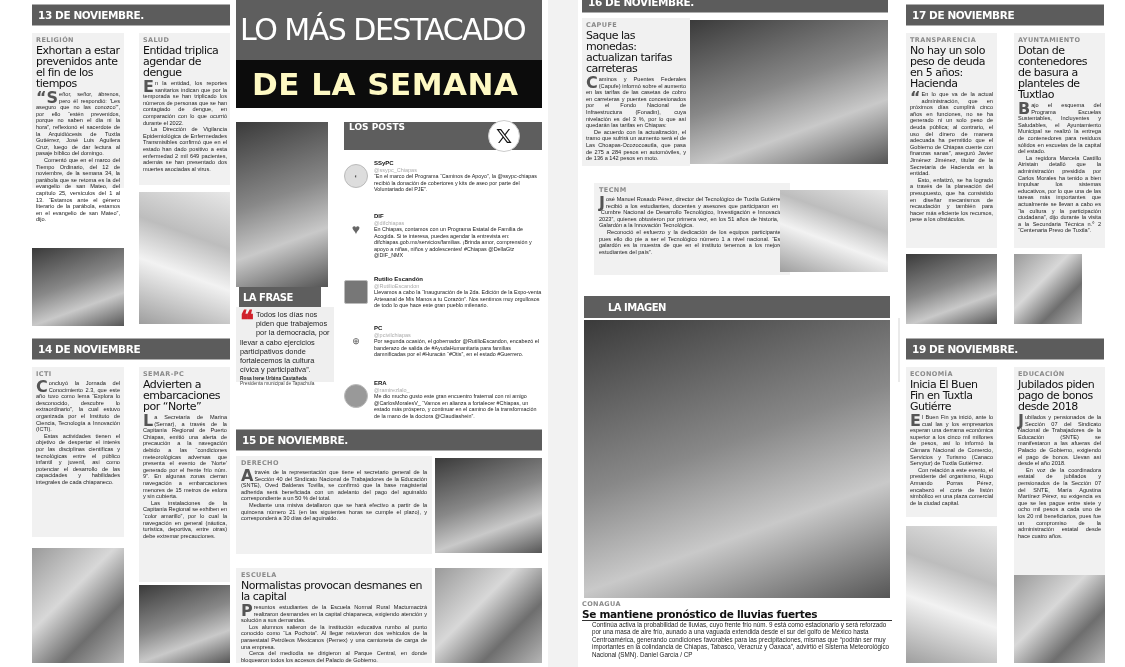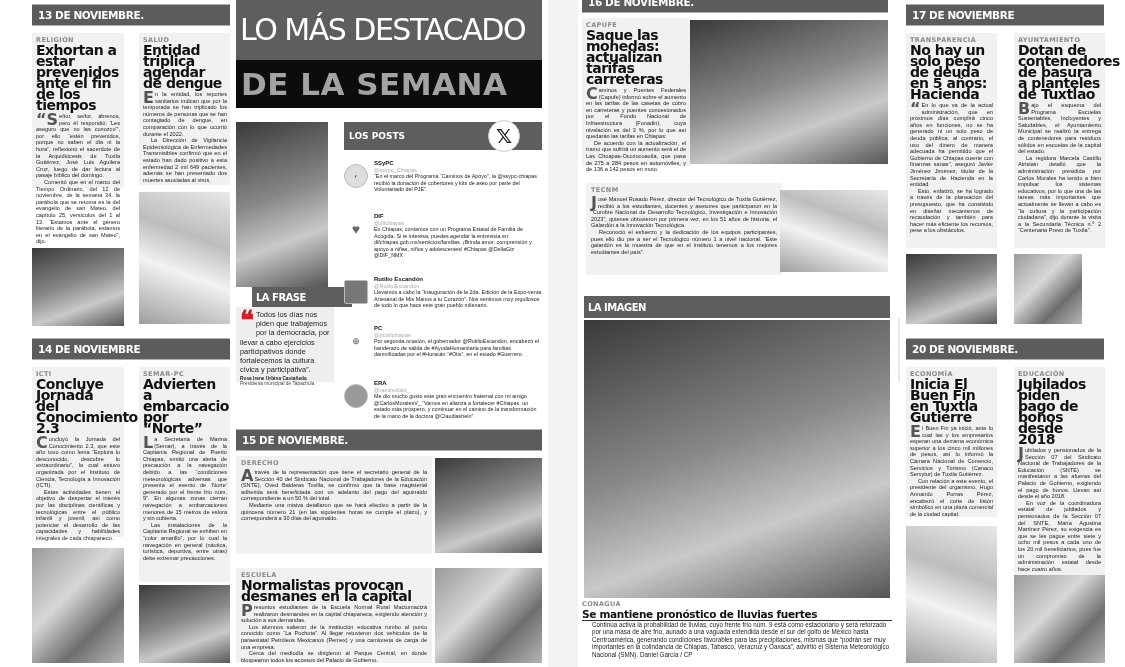--- a/index.html
+++ b/index.html
@@ -6,45 +6,45 @@
 body{width:1125px;height:667px;overflow:hidden;background:#fff;font-family:"Liberation Sans",sans-serif;color:#1a1a1a;position:relative}
 .page{position:absolute;top:0;height:667px;background:#fff;overflow:hidden}
 #p1{left:12px;width:228px}
 #p2{left:230px;width:318px}
 #p3{left:578px;width:320px}
 #p4{left:900px;width:225px}
 .gutter{position:absolute;left:548px;top:0;width:30px;height:667px;background:#f2f2f2}
 .datehdr{position:absolute;background:#5c5c5c;color:#fff;font-family:"DejaVu Sans",sans-serif;font-weight:bold;font-size:10.5px;letter-spacing:-0.4px;padding:0 6px;display:flex;align-items:center;height:20px;transform:scaleY(1.05)}
 .box{position:absolute;background:#f1f1f1}
 .kicker{font-size:6.5px;font-weight:bold;color:#8a8a8a;letter-spacing:.4px;text-transform:uppercase;font-family:"DejaVu Sans",sans-serif}
-.hl{font-family:"DejaVu Sans",sans-serif;font-weight:bold;font-size:14px;line-height:11px;color:#111;letter-spacing:-0.5px;margin-top:1px}
+.hl{font-family:"DejaVu Sans",sans-serif;font-weight:normal;font-size:11px;line-height:11px;color:#111;letter-spacing:-0.5px;margin-top:1px}
 .body{font-size:5.6px;line-height:6.6px;color:#222;text-align:justify;margin-top:2px}
 .body p{text-indent:8px}
 .body p:first-child{text-indent:0}
 .drop{float:left;font-family:"DejaVu Sans",sans-serif;font-weight:bold;font-size:16px;line-height:12px;color:#555;margin-right:1px;margin-top:1px}
 .photo{position:absolute;background:linear-gradient(135deg,#9a9a9a,#d8d8d8 40%,#6e6e6e 70%,#b5b5b5)}
 .photo.dark{background:linear-gradient(160deg,#3a3a3a,#888 45%,#c9c9c9 70%,#555)}
 .photo.light{background:linear-gradient(200deg,#e8e8e8,#bdbdbd 35%,#f2f2f2 60%,#9e9e9e)}
 .banner1{position:absolute;left:6px;top:0;width:306px;height:60px;background:#5e5e5e;color:#fff;font-family:"DejaVu Sans",sans-serif;font-size:30px;line-height:60px;padding-left:4px;letter-spacing:-1.5px;font-weight:normal}
-.banner2{position:absolute;left:6px;top:60px;width:306px;height:48px;background:#0c0c0c;color:#a3a3a3;font-family:"DejaVu Sans",sans-serif;font-weight:bold;font-size:31px;line-height:48px;padding-left:5px;letter-spacing:.5px}
-.posts-hdr{position:absolute;left:114px;top:122px;width:198px;height:28px;background:#5e5e5e;color:#fff;font-family:"DejaVu Sans",sans-serif;font-weight:bold;font-size:9px;padding-left:5px;display:flex;align-items:center}
+.banner2{position:absolute;left:6px;top:60px;width:306px;height:48px;background:#0c0c0c;color:#fef9c3;font-family:"DejaVu Sans",sans-serif;font-weight:bold;font-size:31px;line-height:48px;padding-left:16px;letter-spacing:.5px}
+.posts-hdr{position:absolute;left:114px;top:122px;width:198px;height:28px;background:#5e5e5e;color:#fff;font-family:"DejaVu Sans",sans-serif;font-weight:bold;font-size:9px;padding-left:5px;display:flex;align-items:flex-start}
 .x-logo{position:absolute;right:22px;top:-2px;width:32px;height:32px;border-radius:50%;background:#fff;border:1px solid #ccc;display:flex;align-items:center;justify-content:center;font-size:20px;font-weight:bold;color:#111}
 .post{position:absolute;left:114px;width:198px;height:50px}
 .avatar{position:absolute;left:0;top:4px;width:24px;height:24px;border-radius:50%;background:#ddd;border:1px solid #bbb;display:flex;align-items:center;justify-content:center;font-size:6px;color:#555}
 .post .pn{position:absolute;left:30px;top:0;font-size:6px;font-weight:bold;color:#111}
 .post .ph{position:absolute;left:30px;top:7px;font-size:5.5px;color:#aaa}
 .post .pt{position:absolute;left:30px;top:13px;width:168px;font-size:5.4px;line-height:6.5px;color:#222}
-.frase-hdr{position:absolute;left:22px;top:287px;width:100px;height:20px;background:#5e5e5e;color:#fff;font-family:"DejaVu Sans",sans-serif;font-weight:bold;font-size:10px;letter-spacing:-0.5px;padding-left:4px;display:flex;align-items:center}
+.frase-hdr{position:absolute;left:9px;top:287px;width:82px;height:20px;background:#5e5e5e;color:#fff;font-family:"DejaVu Sans",sans-serif;font-weight:bold;font-size:10px;letter-spacing:-0.5px;padding-left:4px;display:flex;align-items:center}
 .frase-body{position:absolute;left:6px;top:307px;width:98px;height:75px;background:#efefef;padding:3px 4px}
 .frase-q{float:left;color:#d0202a;font-size:26px;line-height:20px;font-family:"DejaVu Serif",serif;font-weight:bold;margin-right:2px}
 .frase-t{font-size:7.4px;line-height:9.2px;color:#222}
 .frase-a{font-size:4.8px;font-weight:bold;margin-top:2px}
 .frase-r{font-size:4.8px;color:#444}
 .watermark{position:absolute;left:150px;top:300px;width:850px;font-family:"DejaVu Sans",sans-serif;font-weight:bold;font-size:88px;letter-spacing:6px;color:rgba(180,180,180,.28);white-space:nowrap;pointer-events:none}
-.imagen-hdr{position:absolute;left:6px;top:296px;width:306px;height:22px;background:#5e5e5e;color:#fff;font-family:"DejaVu Sans",sans-serif;font-weight:bold;font-size:10px;padding-left:4px;display:flex;align-items:center;letter-spacing:-0.5px}
+.imagen-hdr{position:absolute;left:6px;top:296px;width:306px;height:22px;background:#5e5e5e;color:#fff;font-family:"DejaVu Sans",sans-serif;font-weight:bold;font-size:10px;padding-left:24px;display:flex;align-items:center;letter-spacing:-0.5px}
 .conagua-hl{font-family:"DejaVu Sans",sans-serif;font-weight:bold;font-size:10.5px;color:#111;border-bottom:1px solid #333;letter-spacing:-0.3px;line-height:12px}
 .conagua-body{font-size:6.3px;line-height:7.4px;color:#222;padding-left:10px}
 </style>
 </head>
 <body>
 
 <div class="watermark">CUARTOPODER.MX</div>
 <div class="gutter"></div>
 
 <div class="page" id="p1">
@@ -67,21 +67,20 @@
       <p><span class="drop">E</span><span>n la entidad, los reportes sanitarios indican que por la temporada se han triplicado los números de personas que se han contagiado de dengue, en comparación con lo que ocurrió durante el 2022.</span></p>
       <p>La Dirección de Vigilancia Epidemiológica de Enfermedades Transmisibles confirmó que en el estado han dado positivo a esta enfermedad 2 mil 649 pacientes, además se han presentado dos muertes asociadas al virus.</p>
     </div>
   </div>
   <div class="photo light" style="left:127px;top:192px;width:92px;height:132px"></div>
 
   <div class="datehdr" style="left:20px;top:339px;width:198px">14 DE NOVIEMBRE</div>
 
   <div class="box" style="left:20px;top:367px;width:92px;height:170px;padding:3px 4px">
     <div class="kicker">ICTI</div>
-    <div class="hl">Concluye Jornada del Conocimiento 2.3</div>
     <div class="body">
       <p><span class="drop">C</span><span>oncluyó la Jornada del Conocimiento 2.3, que este año tuvo como lema “Explora lo desconocido, descubre lo extraordinario”, la cual estuvo organizada por el Instituto de Ciencia, Tecnología a Innovación (ICTI).</span></p>
       <p>Estas actividades tienen el objetivo de despertar el interés por las disciplinas científicas y tecnológicas entre el público infantil y juvenil, así como potenciar el desarrollo de las capacidades y habilidades integrales de cada chiapaneco.</p>
     </div>
   </div>
   <div class="photo" style="left:20px;top:548px;width:92px;height:115px"></div>
 
   <div class="box" style="left:127px;top:367px;width:92px;height:215px;padding:3px 4px">
     <div class="kicker">SEMAR-PC</div>
     <div class="hl">Advierten a embarcaciones por “Norte”</div>
@@ -171,21 +170,21 @@
   <div class="box" style="left:4px;top:18px;width:108px;height:148px;padding:3px 4px">
     <div class="kicker">CAPUFE</div>
     <div class="hl">Saque las monedas: actualizan tarifas carreteras</div>
     <div class="body">
       <p><span class="drop">C</span><span>aminos y Puentes Federales (Capufe) informó sobre el aumento en las tarifas de las casetas de cobro en carreteras y puentes concesionados por el Fondo Nacional de Infraestructura (Fonadin), cuya nivelación es del 3 %, por lo que así quedarán las tarifas en Chiapas:</span></p>
       <p>De acuerdo con la actualización, el tramo que sufrirá un aumento será el de Las Choapas-Ocozocoautla, que pasa de 275 a 284 pesos en automóviles, y de 136 a 142 pesos en moto.</p>
     </div>
   </div>
   <div class="photo dark" style="left:112px;top:20px;width:198px;height:144px"></div>
 
-  <div class="box" style="left:8px;top:183px;width:196px;height:92px;padding:3px 5px">
+  <div class="box" style="left:16px;top:183px;width:196px;height:92px;padding:3px 5px">
     <div class="kicker">TECNM</div>
     <div class="body">
       <p><span class="drop">J</span><span>osé Manuel Rosado Pérez, director del Tecnológico de Tuxtla Gutiérrez, recibió a los estudiantes, docentes y asesores que participaron en la “Cumbre Nacional de Desarrollo Tecnológico, Investigación e Innovación 2023”, quienes obtuvieron por primera vez, en los 51 años de historia, el Galardón a la Innovación Tecnológica.</span></p>
       <p>Reconoció el esfuerzo y la dedicación de los equipos participantes, pues ello dio pie a ser el Tecnológico número 1 a nivel nacional. “Este galardón es la muestra de que en el instituto tenemos a los mejores estudiantes del país”.</p>
     </div>
   </div>
   <div class="photo light" style="left:202px;top:190px;width:108px;height:82px"></div>
 
   <div class="imagen-hdr">LA IMAGEN</div>
   <div class="photo dark" style="left:6px;top:320px;width:306px;height:278px"></div>
@@ -213,21 +212,21 @@
   <div class="box" style="left:114px;top:33px;width:91px;height:215px;padding:3px 4px">
     <div class="kicker">AYUNTAMIENTO</div>
     <div class="hl">Dotan de contenedores de basura a planteles de Tuxtlao</div>
     <div class="body">
       <p><span class="drop">B</span><span>ajo el esquema del Programa Escuelas Sustentables, Incluyentes y Saludables, el Ayuntamiento Municipal se realizó la entrega de contenedores para residuos sólidos en escuelas de la capital del estado.</span></p>
       <p>La regidora Marcela Castillo Atristain detalló que la administración presidida por Carlos Morales ha tenido a bien impulsar los sistemas educativos, por lo que una de las tareas más importantes que actualmente se llevan a cabo es “la cultura y la participación ciudadana”, dijo durante la visita a la Secundaria Técnica n.º 2 “Centenaria Prevo de Tuxtla”.</p>
     </div>
   </div>
   <div class="photo" style="left:114px;top:254px;width:68px;height:70px"></div>
 
-  <div class="datehdr" style="left:6px;top:339px;width:198px">20 DE NOVIEMBRE.</div>
+  <div class="datehdr" style="left:6px;top:339px;width:198px">19 DE NOVIEMBRE.</div>
 
   <div class="box" style="left:6px;top:367px;width:91px;height:150px;padding:3px 4px">
     <div class="kicker">ECONOMÍA</div>
     <div class="hl">Inicia El Buen Fin en Tuxtla Gutiérre</div>
     <div class="body">
       <p><span class="drop">E</span><span>l Buen Fin ya inició, ante lo cual las y los empresarios esperan una derrama económica superior a los cinco mil millones de pesos, así lo informó la Cámara Nacional de Comercio, Servicios y Turismo (Canaco Servytur) de Tuxtla Gutiérrez.</span></p>
       <p>Con relación a este evento, el presidente del organismo, Hugo Armando Porras Pérez, encabezó el corte de listón simbólico en una plaza comercial de la ciudad capital.</p>
     </div>
   </div>
   <div class="photo light" style="left:6px;top:526px;width:91px;height:137px"></div>

